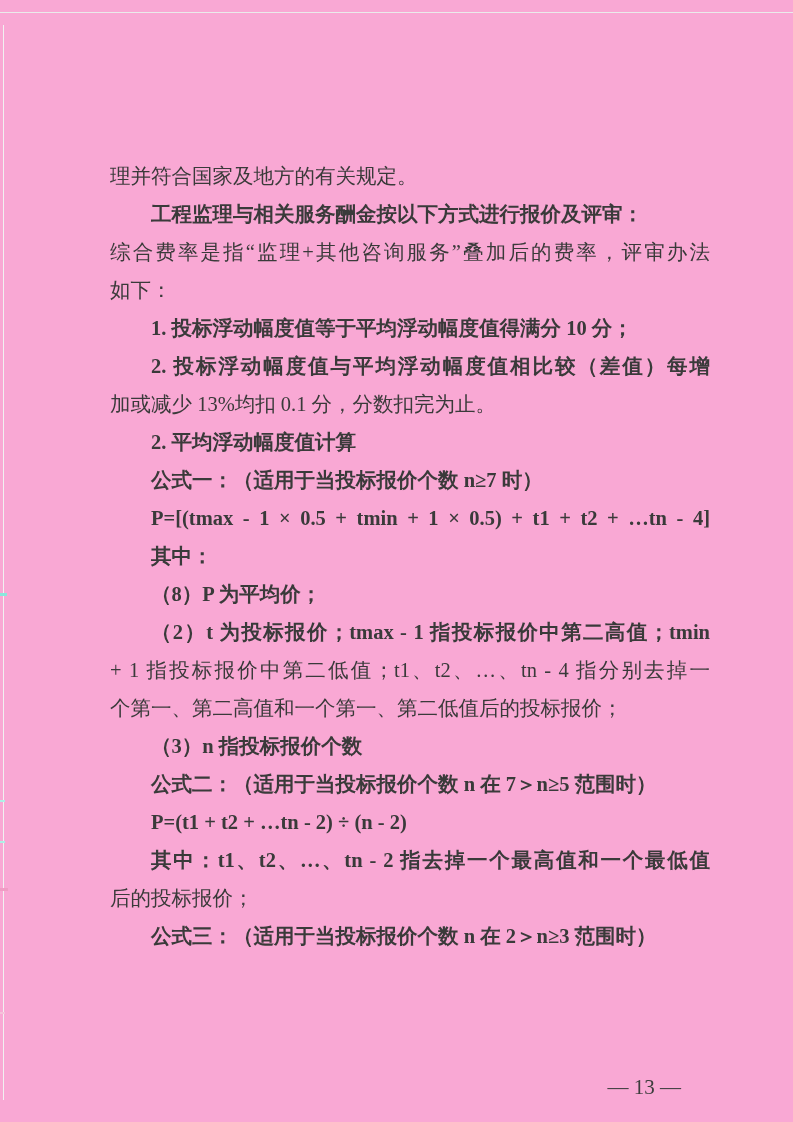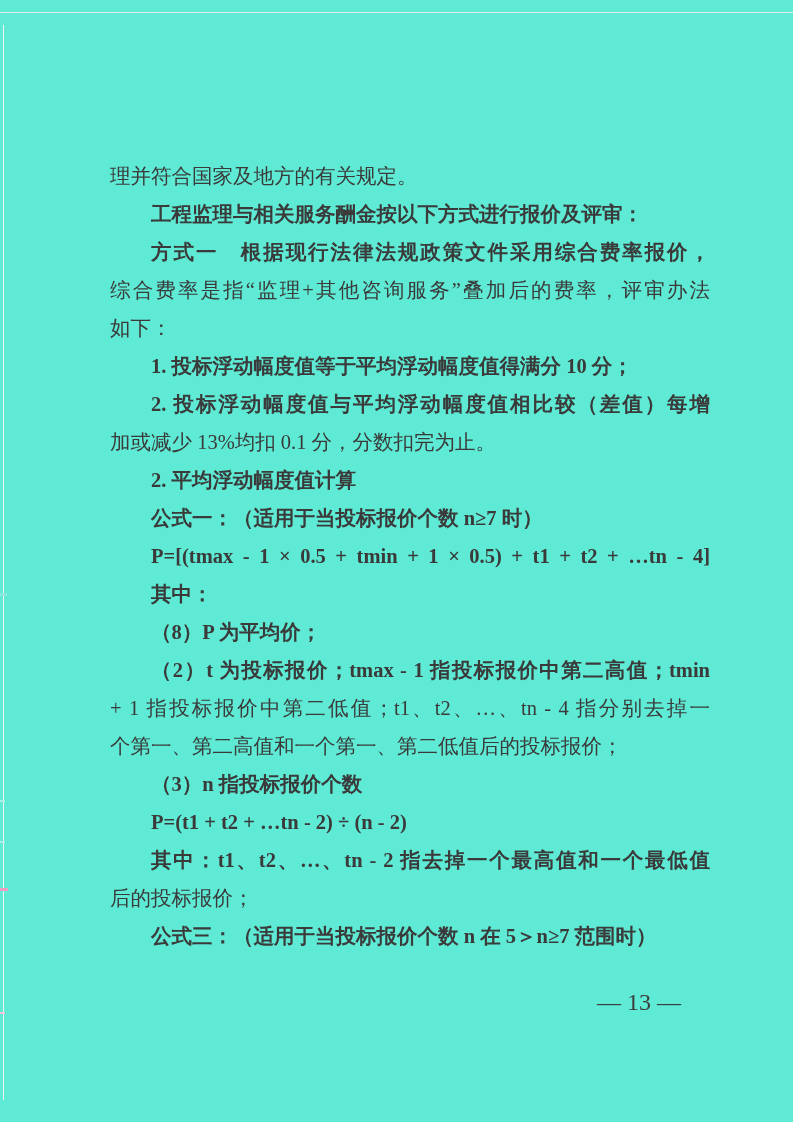--- a/index.html
+++ b/index.html
@@ -4,21 +4,21 @@
 <style>
   html, body {
     margin: 0;
     padding: 0;
     background: #ffffff;
   }
   .page {
     position: relative;
     width: 793px;
     height: 1122px;
-    background: #5eead4;
+    background: #f9a8d4;
     overflow: hidden;
     font-family: "Liberation Serif", "DejaVu Serif", serif;
   }
   
   .edge-top {
     position: absolute;
     top: 12px; left: 0;
     width: 793px; height: 1px;
     background: #ebebeb;
   }
@@ -52,24 +52,24 @@
   }
   .line.indent { padding-left: 41px; font-weight: bold; }
   .line.fill {
     white-space: normal;
     text-align: justify;
     text-align-last: justify;
     text-justify: inter-character;
   }
   .footer {
     position: absolute;
-    top: 990px;
+    top: 1075px;
     right: 112px;
     color: #3d3d3d;
-    font-size: 24px;
+    font-size: 21px;
     line-height: 24px;
     white-space: nowrap;
   }
 </style>
 </head>
 <body>
 
 <div class="page">
 
   <div class="edge-top"></div>
@@ -77,36 +77,36 @@
   <div class="mark cyan1"></div>
   <div class="mark cyan2"></div>
   <div class="mark cyan3"></div>
   <div class="mark pink1"></div>
   <div class="mark pink2"></div>
 
   <div class="doc">
 
   <div class="line">理并符合国家及地方的有关规定。</div>
       <div class="line indent">工程监理与相关服务酬金按以下方式进行报价及评审：</div>
-      <div class="line indent fill">方式一　根据现行法律法规政策文件采用综合费率报价，</div>
       <div class="line fill">综合费率是指“监理+其他咨询服务”叠加后的费率，评审办法</div>
       <div class="line">如下：</div>
       <div class="line indent">1. 投标浮动幅度值等于平均浮动幅度值得满分 10 分；</div>
       <div class="line indent fill">2. 投标浮动幅度值与平均浮动幅度值相比较（差值）每增</div>
       <div class="line">加或减少 13%均扣 0.1 分，分数扣完为止。</div>
       <div class="line indent">2. 平均浮动幅度值计算</div>
       <div class="line indent">公式一：（适用于当投标报价个数 n≥7 时）</div>
       <div class="line indent fill">P=[(tmax - 1 × 0.5 + tmin + 1 × 0.5) + t1 + t2 + …tn - 4]</div>
       <div class="line indent">其中：</div>
       <div class="line indent">（8）P 为平均价；</div>
       <div class="line indent fill">（2）t 为投标报价；tmax - 1 指投标报价中第二高值；tmin</div>
       <div class="line fill">+ 1 指投标报价中第二低值；t1、t2、…、tn - 4 指分别去掉一</div>
       <div class="line">个第一、第二高值和一个第一、第二低值后的投标报价；</div>
       <div class="line indent">（3）n 指投标报价个数</div>
+      <div class="line indent">公式二：（适用于当投标报价个数 n 在 7＞n≥5 范围时）</div>
       <div class="line indent">P=(t1 + t2 + …tn - 2) ÷ (n - 2)</div>
       <div class="line indent fill">其中：t1、t2、…、tn - 2 指去掉一个最高值和一个最低值</div>
       <div class="line">后的投标报价；</div>
-      <div class="line indent">公式三：（适用于当投标报价个数 n 在 5＞n≥7 范围时）</div>
+      <div class="line indent">公式三：（适用于当投标报价个数 n 在 2＞n≥3 范围时）</div>
     </div>
 
   <div class="footer">— 13 —</div>
 
 </div>
 
 </body></html>

